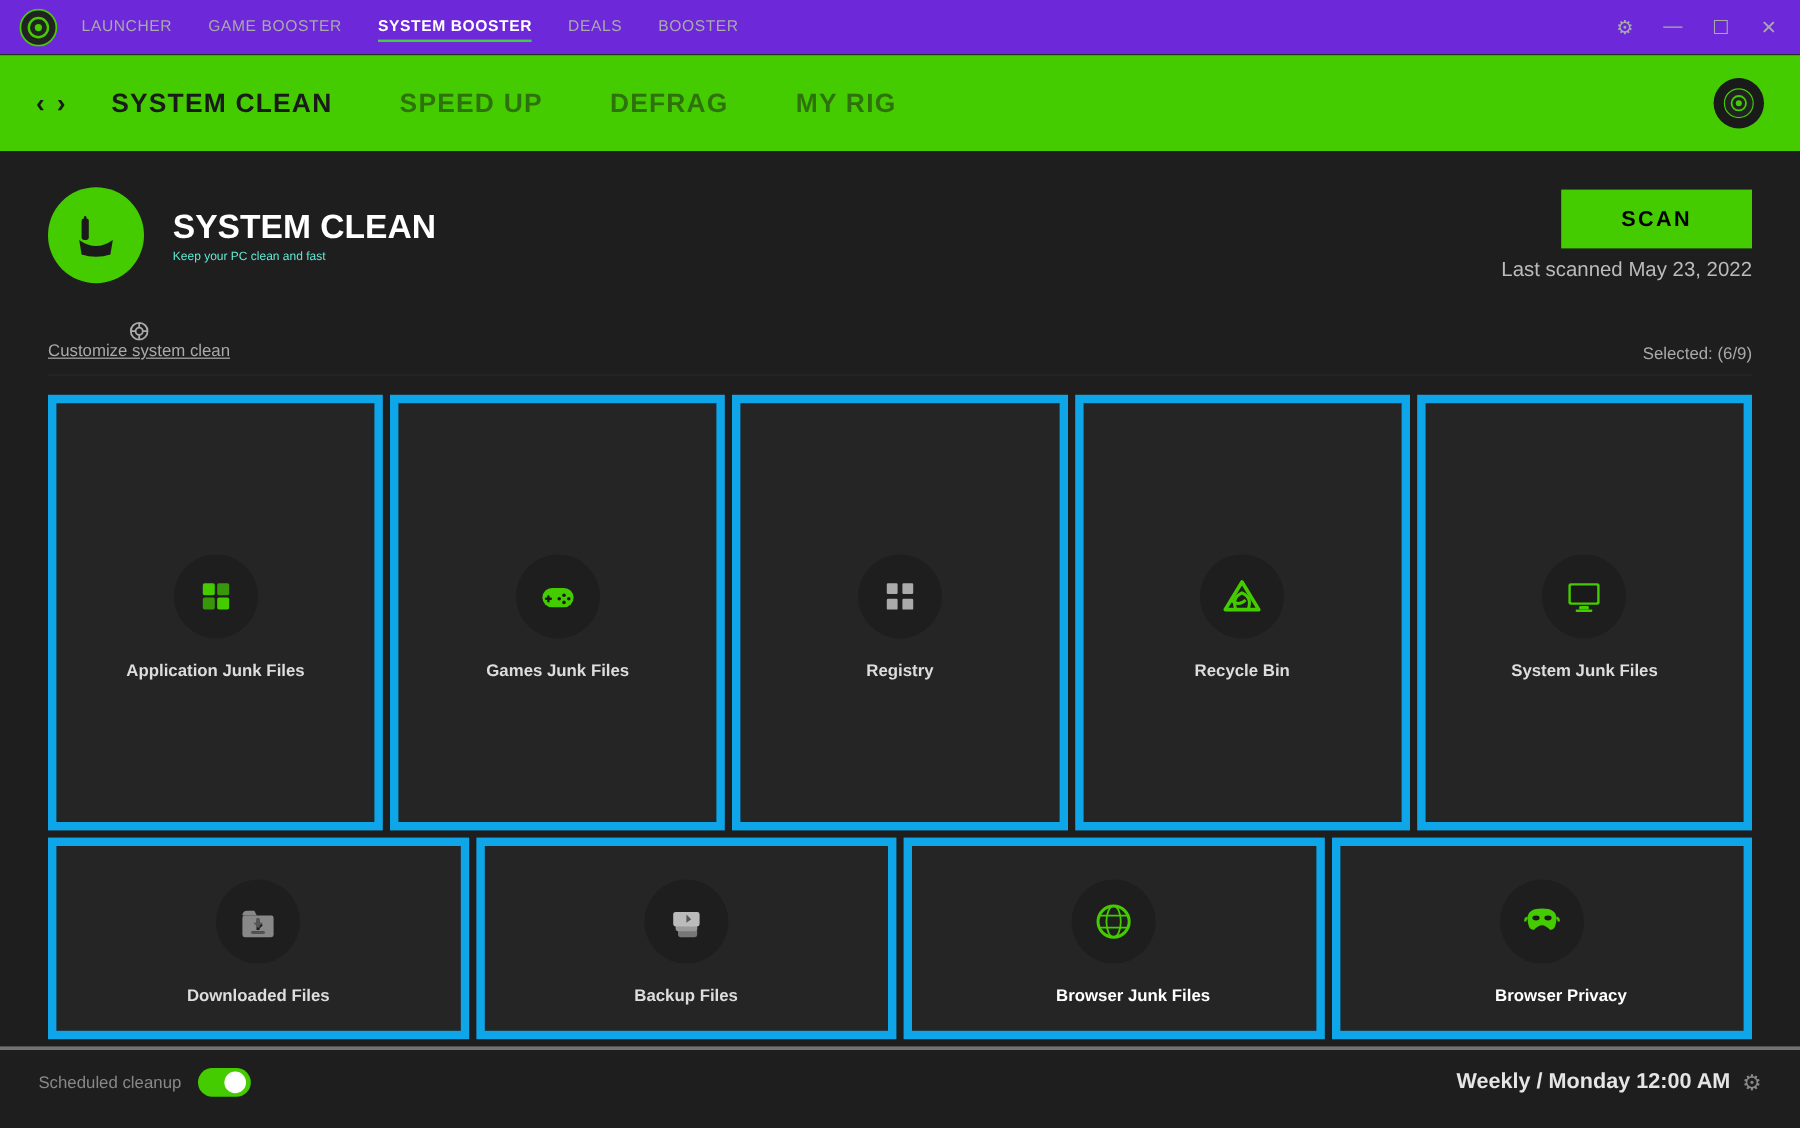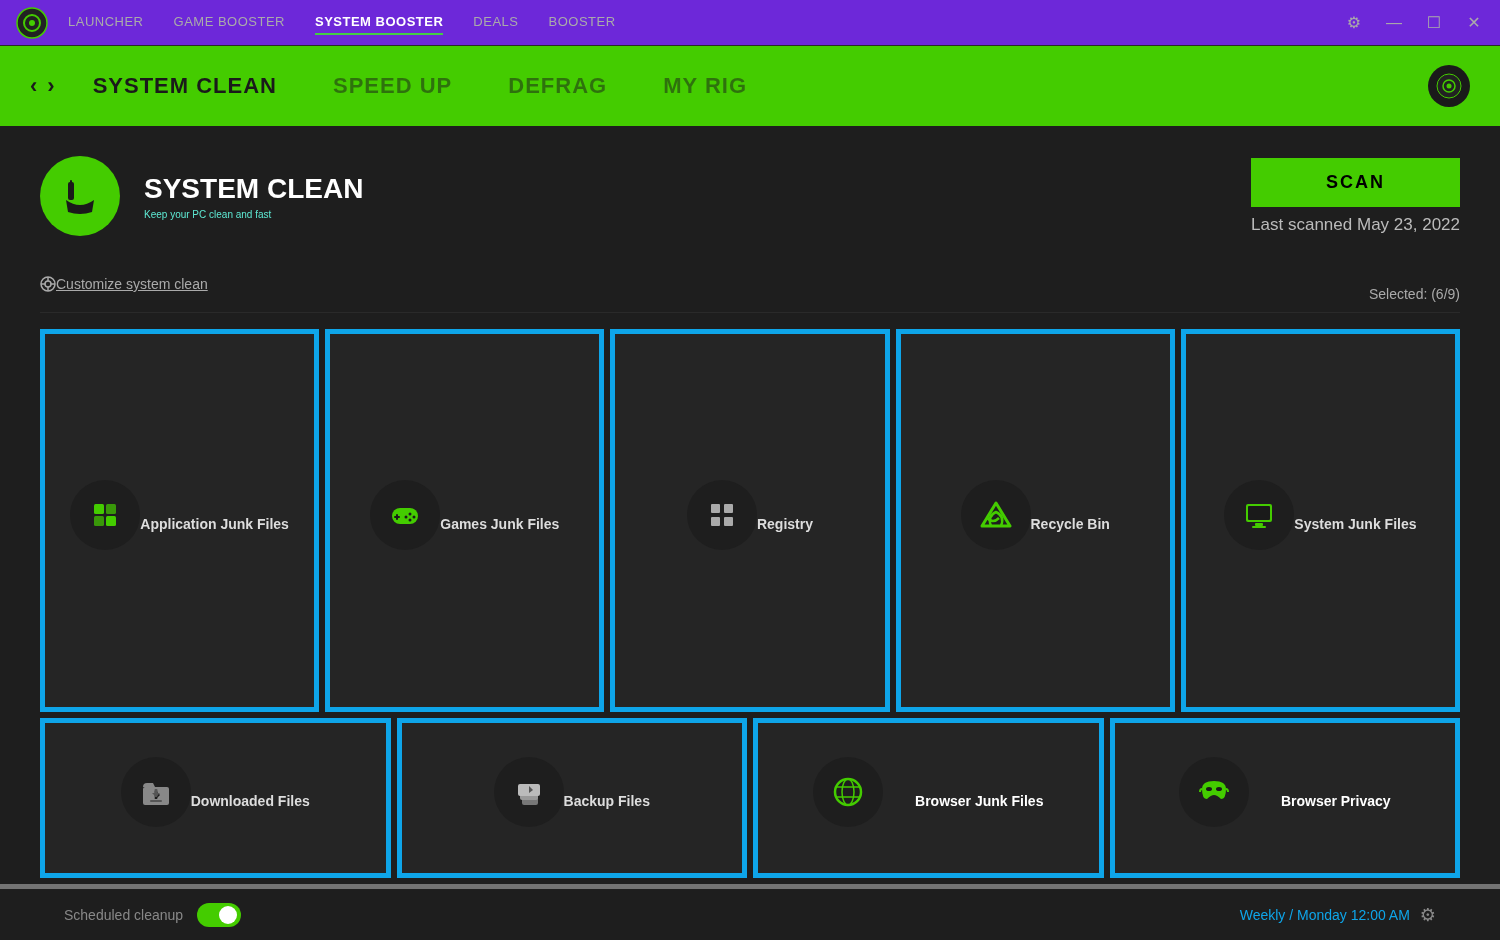--- a/index.html
+++ b/index.html
@@ -138,20 +138,21 @@
       margin-bottom: 4px;
     }
     .page-header-text p {
       font-size: 10px;
       color: #5eead4;
     }
     .header-right {
       margin-left: auto;
       display: flex;
       flex-direction: column;
+      align-items: flex-end;
       gap: 8px;
     }
     .scan-btn {
       background: #44cc00;
       color: #000;
       border: none;
       font-size: 18px;
       font-weight: 800;
       padding: 14px 50px;
       cursor: pointer;
@@ -175,20 +176,21 @@
       border-bottom: 1px solid #2a2a2a;
     }
     .customize-link {
       display: flex;
       align-items: center;
       gap: 0;
       color: #aaa;
       font-size: 14px;
       cursor: pointer;
       text-decoration: underline;
+      flex-direction: column;
     }
     .selected-count {
       font-size: 14px;
       color: #aaa;
       margin-top: 20px;
     }
 
     
     .clean-grid {
       display: grid;
@@ -198,27 +200,27 @@
     }
     .clean-grid-row2 {
       display: grid;
       grid-template-columns: repeat(4, 1fr);
       gap: 6px;
       margin-top: 6px;
     }
     .grid-item {
       background: #252525;
       display: flex;
-      flex-direction: row;
+      flex-direction: column;
       align-items: center;
       justify-content: center;
       padding: 28px 10px 22px;
       cursor: pointer;
       transition: background 0.15s;
-      border: 5px solid #0ea5e9;
+      border: 7px solid #0ea5e9;
       min-height: 160px;
     }
     .item-icon-circle {
       width: 70px;
       height: 70px;
       border-radius: 50%;
       background: #1e1e1e;
       display: flex;
       align-items: center;
       justify-content: center;
@@ -233,25 +235,25 @@
     .grid-item.bold-label .grid-item-label {
       font-weight: 700;
       color: #fff;
       padding-left: 32px;
     }
 
     
     .bottom-bar {
       height: 56px;
       background: #1e1e1e;
-      border-top: 5px solid #737373;
-      display: flex;
-      align-items: center;
-      padding: 0 64px;
-      margin: 6px -40px 0;
+      border-top: 3px solid #737373;
+      display: flex;
+      align-items: center;
+      padding: 0 32px;
+      margin: 6px -40px 12px;
     }
     .scheduled-label {
       font-size: 14px;
       color: #888;
       margin-right: 14px;
     }
     
     .toggle {
       width: 44px;
       height: 24px;
@@ -270,22 +272,23 @@
       right: 4px;
       transition: left 0.2s;
     }
     .schedule-right {
       margin-left: auto;
       display: flex;
       align-items: center;
       gap: 10px;
     }
     .schedule-text {
-      font-size: 14px;
-      color: #0ea5e9;
+      font-size: 18px;
+      color: #e5e5e5;
+      font-weight: bold;
     }
     .gear-icon {
       color: #888;
       font-size: 18px;
       cursor: pointer;
     }
 
     
     svg { display: block; }
   </style>

